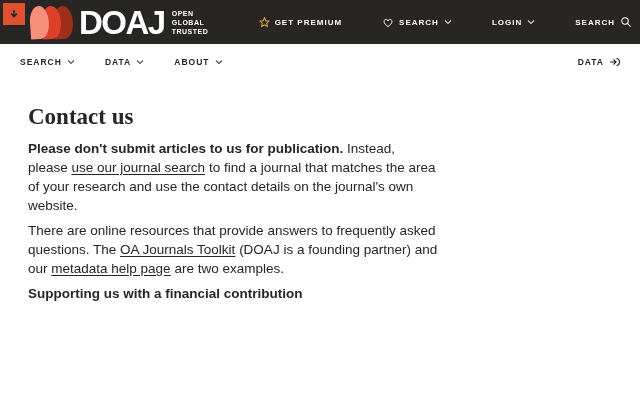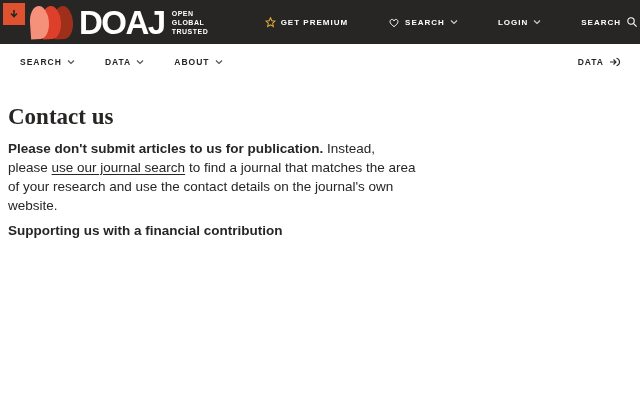--- a/index.html
+++ b/index.html
@@ -35,41 +35,41 @@
   .wordmark {
     color:#fff; font-weight:bold; font-size:33px; letter-spacing:-1.5px;
     line-height:1; margin-left:3px;
   }
   .tagline {
     margin-left:7px; color:#fff; font-size:7px; font-weight:bold;
     letter-spacing:.5px; line-height:9px; white-space:pre-line;
   }
   .topnav {
     margin-left:auto; display:flex; align-items:center; gap:40px;
-    padding-right:2px; color:#fff;
+    padding-right:8px; color:#fff;
   }
   .topnav .item {
     display:flex; align-items:center; gap:5px; cursor:pointer;
     font-size:8px; font-weight:bold; letter-spacing:1px; white-space:nowrap;
   }
   .icon { display:inline-flex; align-items:center; justify-content:center; }
 
   
   .subnav {
     height:36px; display:flex; align-items:center; gap:30px;
     padding:0 20px; color:#282624;
   }
   .subnav .item {
     display:flex; align-items:center; gap:5px; cursor:pointer;
     font-size:8.5px; font-weight:bold; letter-spacing:1px;
   }
   .subnav .login { margin-left:auto; }
 
   
-  main { padding:0 8px; }
+  main { padding:0 28px; }
   h1 {
     font-family:"Liberation Serif", serif; font-weight:bold;
     font-size:23px; line-height:26px; margin:24px 0 9px 0; color:#282624;
   }
   .copy p, .subhead {
     font-size:13.5px; line-height:19px; margin:0 8px 6px 0; max-width:410px;
   }
   .copy b { font-weight:bold; }
   a.link { color:#282624; text-decoration:underline; text-underline-offset:2px; cursor:pointer; }
   .subhead { font-weight:bold; margin:4px 0 14px 0; }
@@ -173,16 +173,17 @@
           <path d="M7.5 1.2c2 .4 3 2 3 3.8s-1 3.4-3 3.8" fill="none" stroke="#282624" stroke-width="1.1"></path>
         </svg>
     </span>
   </div>
 </nav>
 
 <main>
   <h1>Contact us</h1>
   <div class="copy" id="paragraphs">
       <p><b>Please don't submit articles to us for publication.</b><span> Instead, please </span><a class="link">use our journal search</a><span> to find a journal that matches the area of your research and use the contact details on the journal's own website.</span></p>
+      <p><span>There are online resources that provide answers to frequently asked questions. The </span><a class="link">OA Journals Toolkit</a><span> (DOAJ is a founding partner) and our </span><a class="link">metadata help page</a><span> are two examples.</span></p>
     </div>
   <p class="subhead">Supporting us with a financial contribution</p>
 
 </main>
 
 </body></html>

